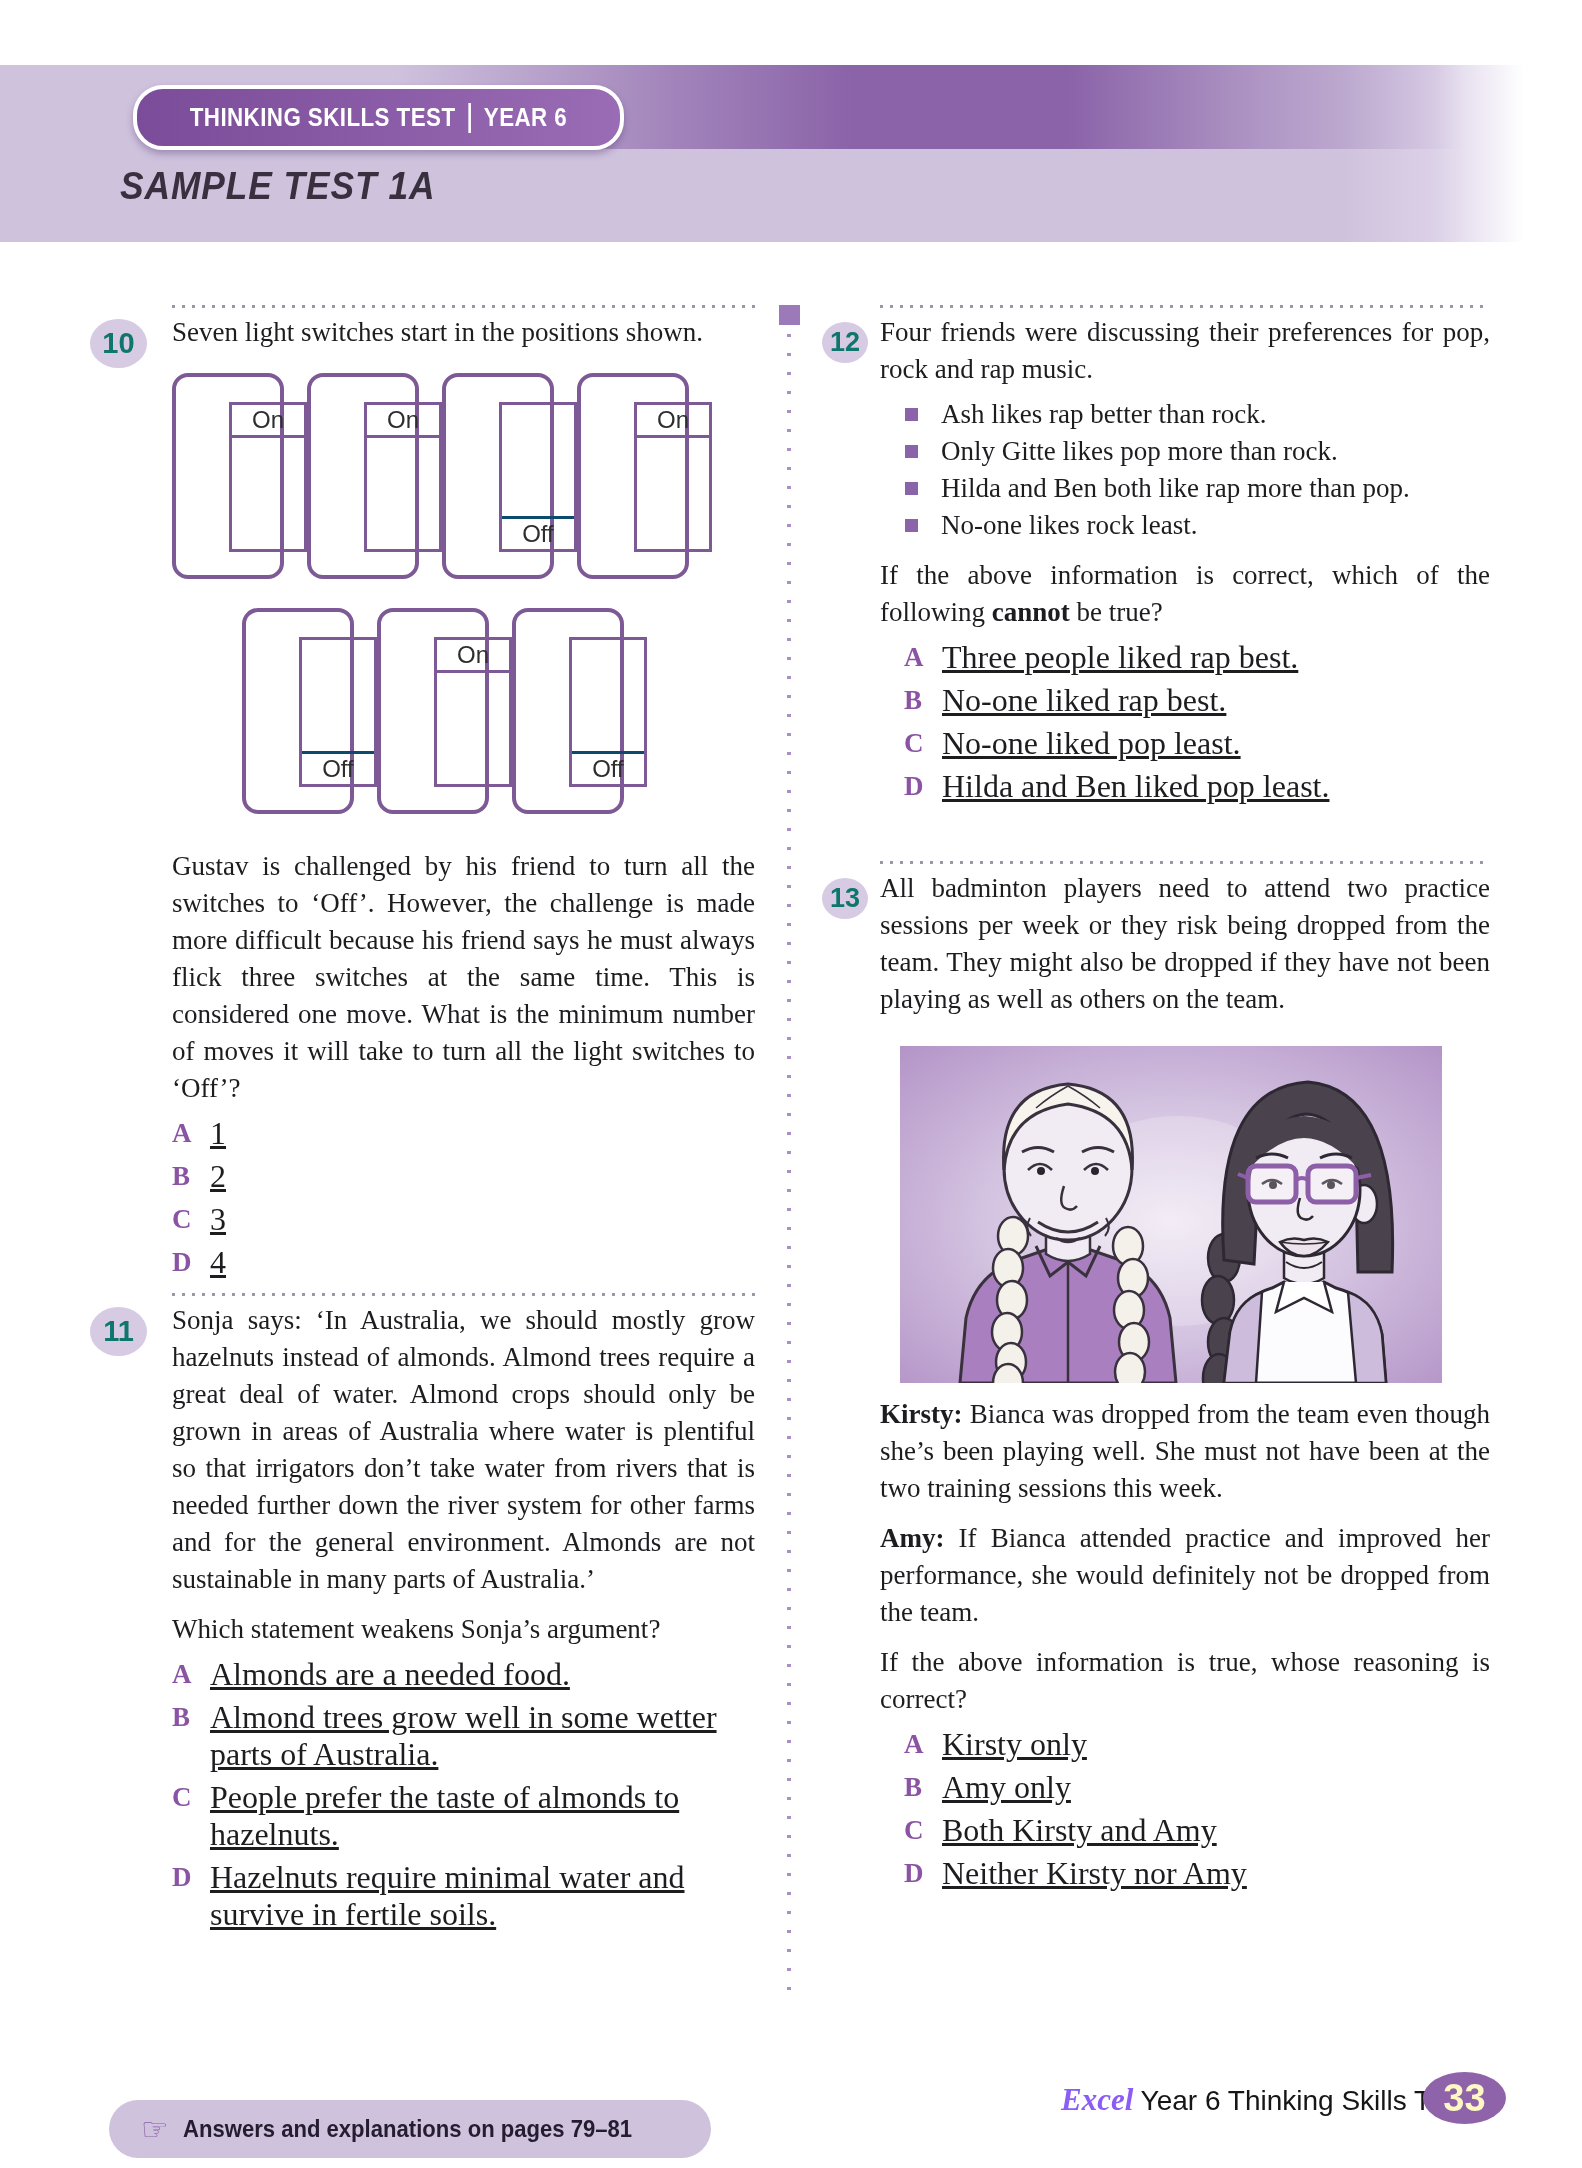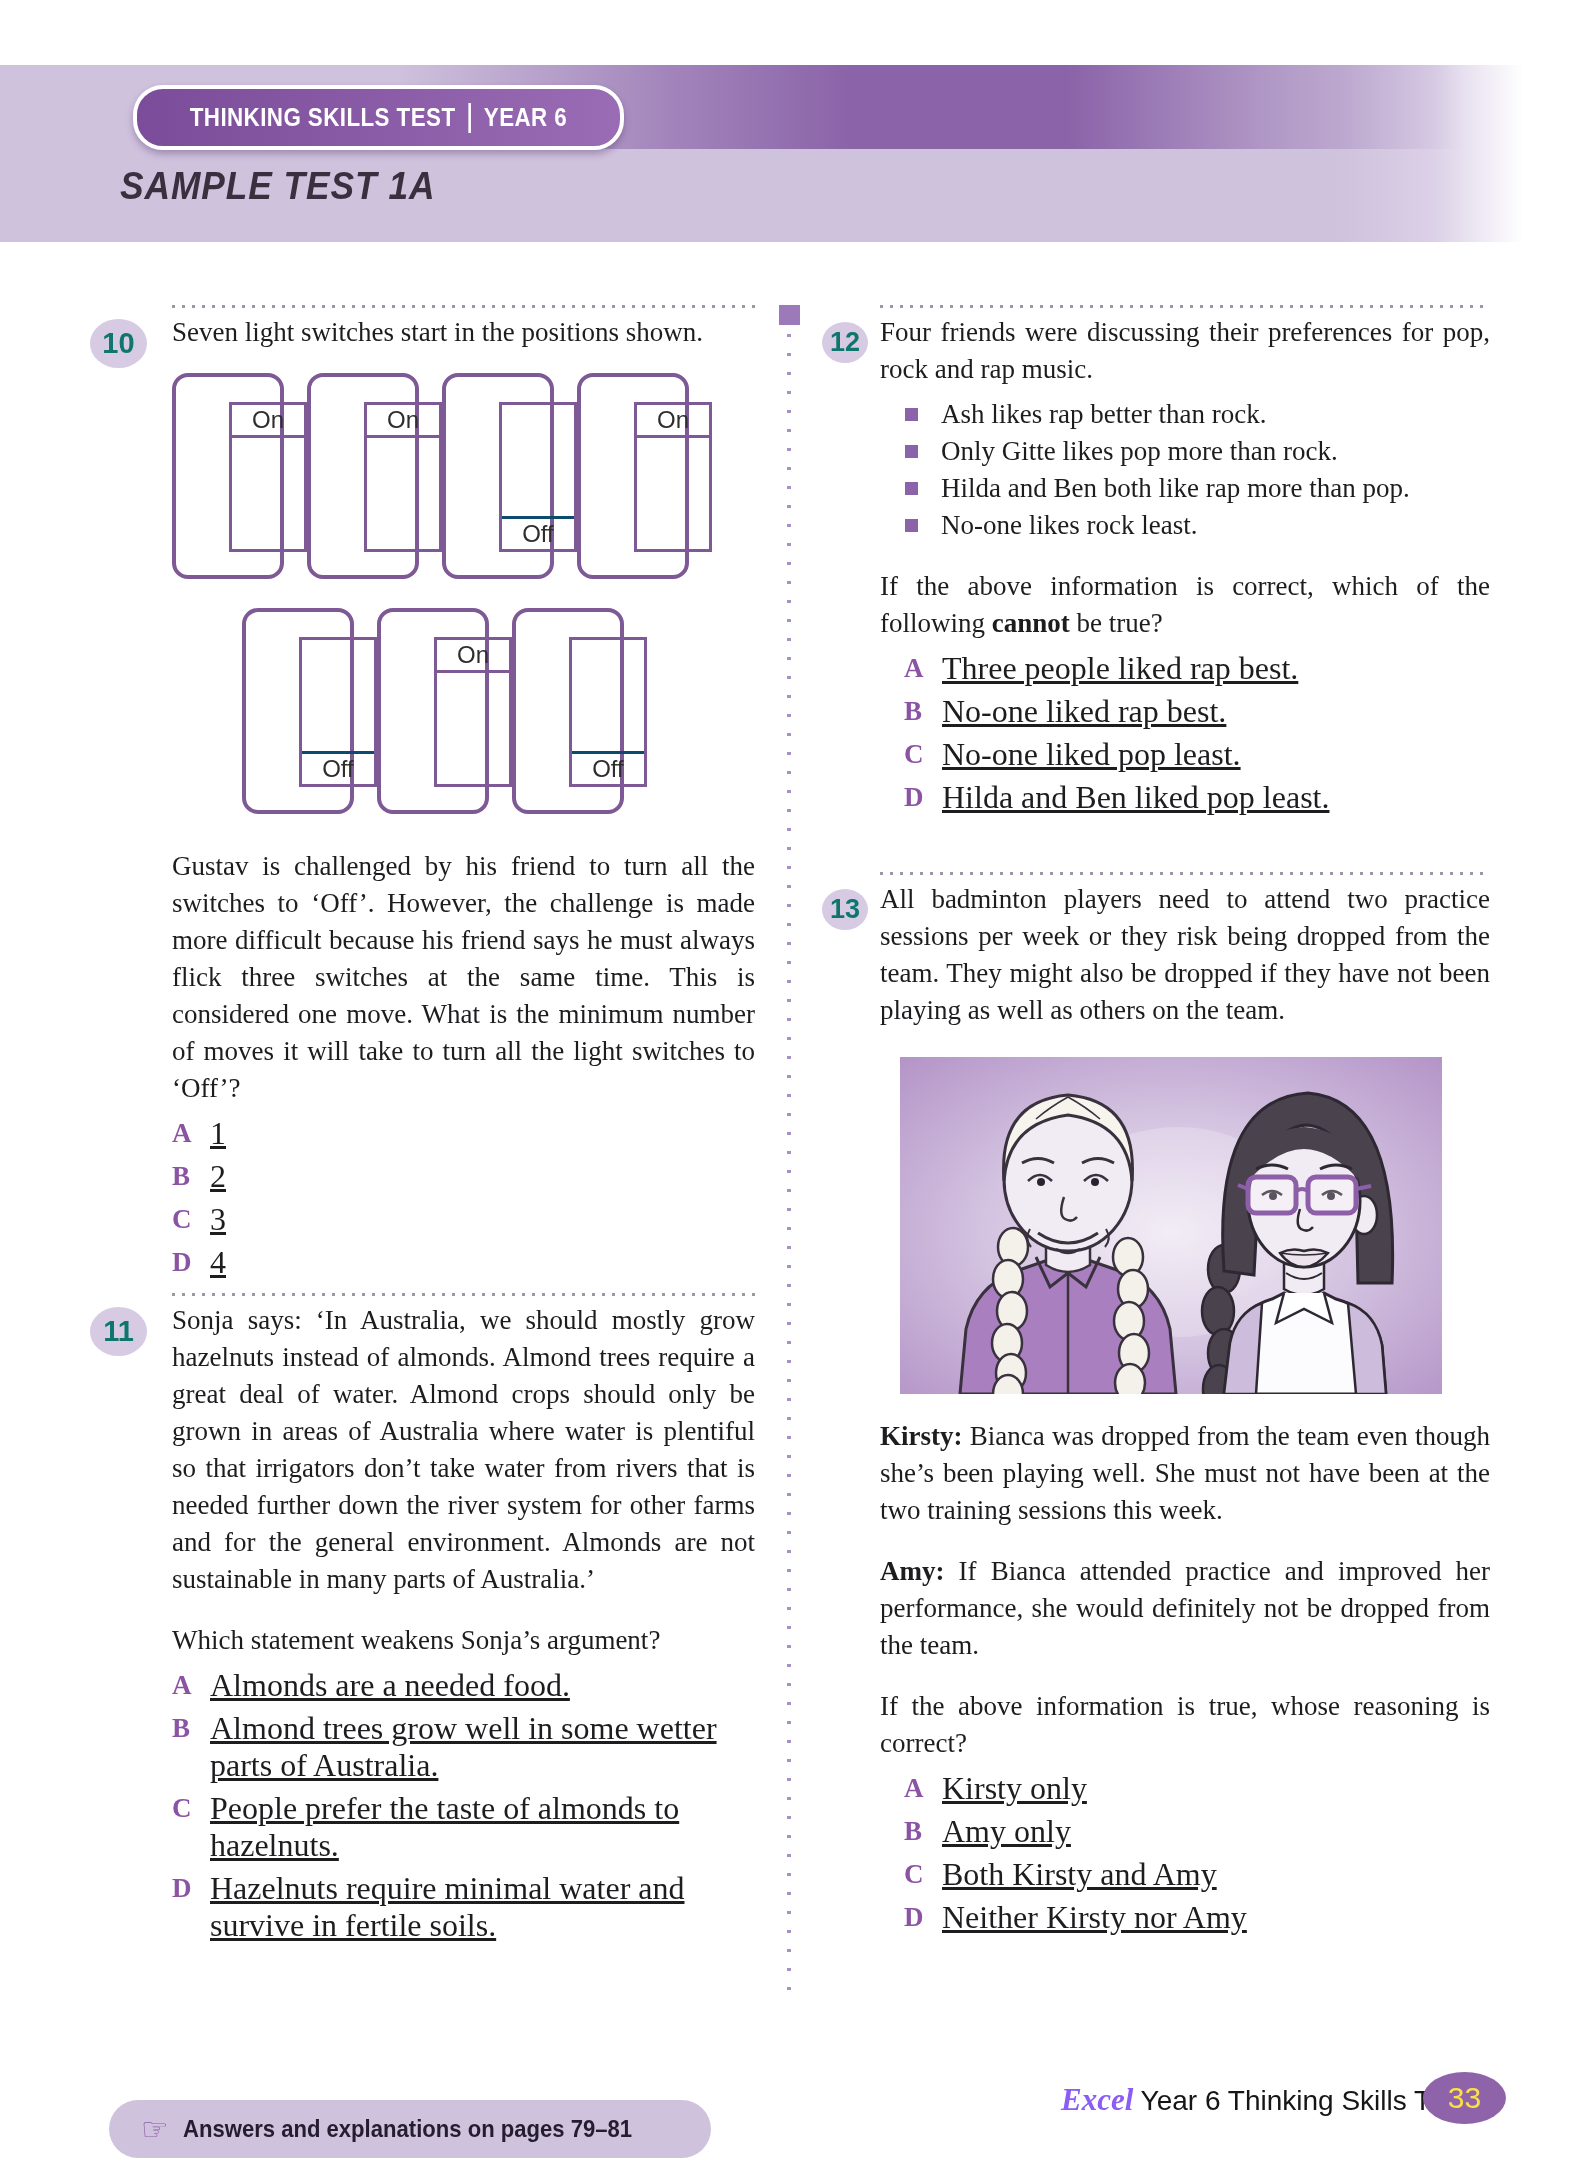--- a/index.html
+++ b/index.html
@@ -61,21 +61,21 @@
   }
   .qbadge {
     position:absolute; left:0; top:14px; width:57px; height:49px; border-radius:50%;
     background:#d6cbe3; color:#0f766e; display:flex; align-items:center; justify-content:center;
     font-family:"Liberation Sans", sans-serif; font-weight:700; font-size:29px;
   }
   .col-right .qbadge { width:46px; height:41px; top:17px; font-size:27px; }
 
   .qtext { font-size:27px; line-height:37px; text-align:justify; margin:6px 0 0 0; }
   .qtext b { font-weight:700; }
-  .mt { margin-top:24px; }
+  .mt { margin-top:13px; }
 
   
   .opts { margin-top:8px; }
   .opt { display:flex; margin-top:6px; }
   .col-right .opt { padding-left:24px; }
   .opt-letter { flex:none; width:38px; font-weight:700; color:#8a53a3; font-size:27px; line-height:37px; }
   .opt-text { font-size:32px; line-height:37px;text-decoration:underline; }
 
   
   .bullet-row { display:flex; padding-left:25px; }
@@ -113,22 +113,22 @@
   .hand-icon { color:#8a5ca6; font-size:31px; line-height:1; }
   .footer-note {
     font-family:"Liberation Sans", sans-serif; font-weight:700; font-size:24px; color:#241c2f;
     transform:scaleX(0.92); transform-origin:left center; white-space:nowrap;
   }
   .footer-brand { position:absolute; left:1061px; top:2082px; white-space:nowrap; }
   .brand-excel { font-family:"Liberation Serif", serif; font-weight:700; font-style:italic; color:#8b5cf6; font-size:31px; }
   .brand-rest { font-family:"Liberation Sans", sans-serif; color:#161616; font-size:28px; }
   .page-num {
     position:absolute; left:1423px; top:2072px; width:83px; height:52px; border-radius:50%;
-    background:#8f63a9; color:#fde047; display:flex; align-items:center; justify-content:center;
-    font-family:"Liberation Sans", sans-serif; font-weight:400; font-size:30px;
+    background:#8f63a9; color:#fef9c3; display:flex; align-items:center; justify-content:center;
+    font-family:"Liberation Sans", sans-serif; font-weight:700; font-size:38px;
   }
 </style>
 </head>
 <body>
 
 <div class="page">
 
   <div class="header-band">
     <div class="banner-pill">
       <div class="banner-inner">

